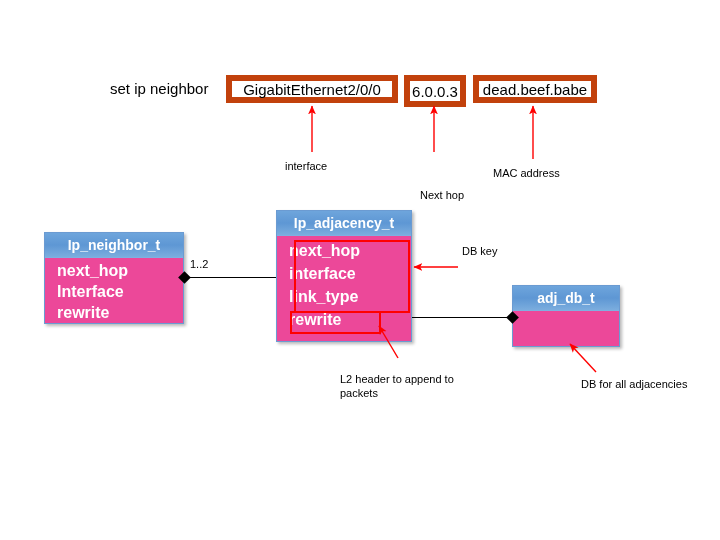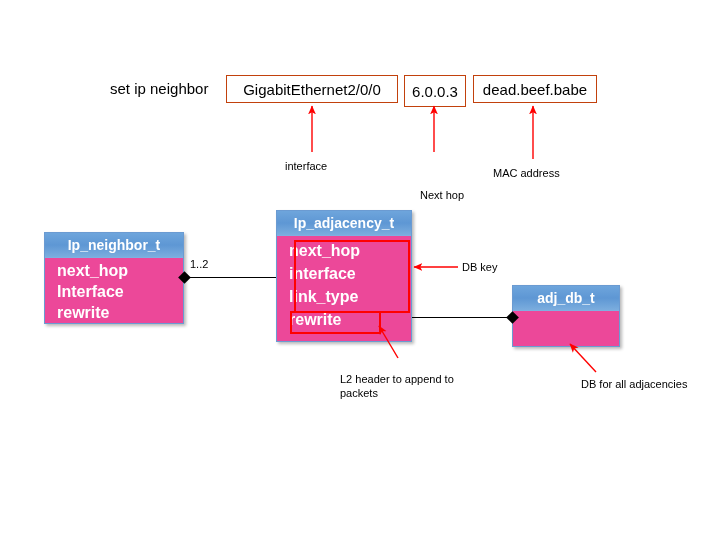--- a/index.html
+++ b/index.html
@@ -25,21 +25,21 @@
     position: absolute;
     left: 110px;
     top: 80px;
     font-size: 15px;
     color: #000000;
     white-space: nowrap;
   }
   .cmd-box {
     position: absolute;
     box-sizing: border-box;
-    border: 1px solid #c2410c;
+    border: 6px solid #c2410c;
     background: #ffffff;
     color: #000000;
     font-size: 15px;
     line-height: 1;
     display: flex;
     align-items: center;
     justify-content: center;
     white-space: nowrap;
   }
   #cmd-interface { left: 226px; top: 75px; width: 172px; height: 28px; }
@@ -134,21 +134,21 @@
   #mult-1-2 { left: 190px; top: 258px; }
 
   
   .annot {
     position: absolute;
     font-size: 11px;
     color: #000000;
     white-space: nowrap;
     line-height: 14px;
   }
-  #annot-dbkey  { left: 462px; top: 260px; }
+  #annot-dbkey  { left: 462px; top: 244px; }
   #annot-l2     { left: 340px; top: 372px; }
   #annot-dbfor  { left: 581px; top: 377px; }
 
   
   #arrows {
     position: absolute;
     left: 0;
     top: 0;
     width: 720px;
     height: 540px;

